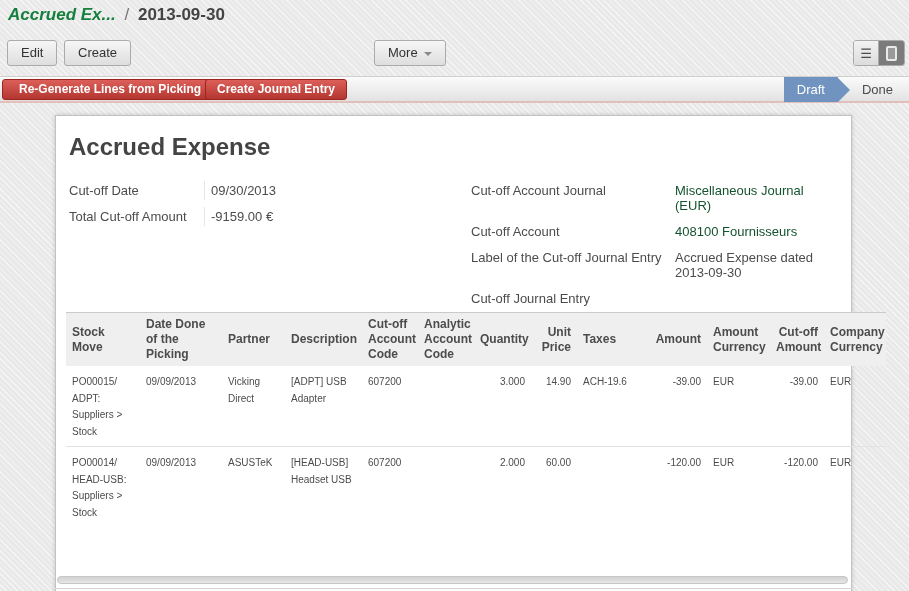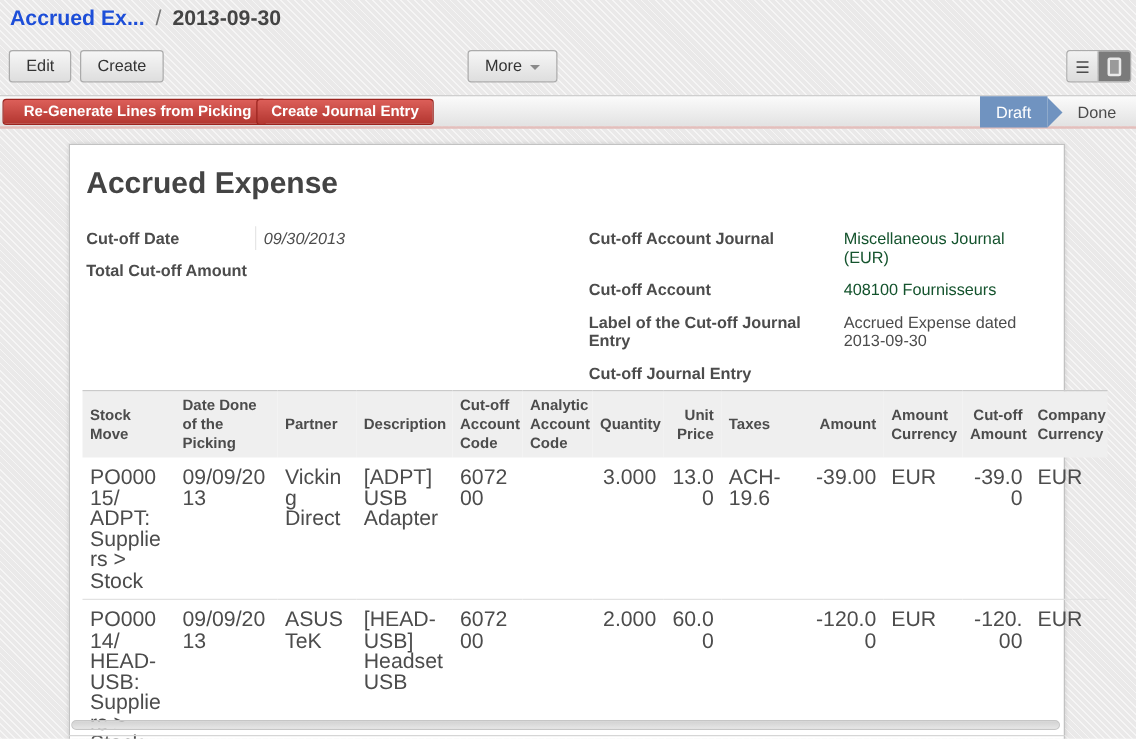--- a/index.html
+++ b/index.html
@@ -5,21 +5,21 @@
   * { box-sizing: border-box; }
   html,body { margin:0; padding:0; }
   body {
     width:909px; height:591px; overflow:hidden; position:relative;
     font-family:"Liberation Sans", sans-serif; color:#4c4c4c;
     background-color:#eae9e9;
     background-image: repeating-linear-gradient(45deg, rgba(255,255,255,0.55) 0, rgba(255,255,255,0.55) 1px, transparent 1px, transparent 4px);
   }
   
   .breadcrumb { position:absolute; left:8px; top:5px; font-size:17px; font-weight:bold; }
-  .breadcrumb .parent { color:#1d4ed8; cursor:pointer; }
+  .breadcrumb .parent { color:#15803d; cursor:pointer;font-style:italic; }
   .breadcrumb .sep { color:#777; font-weight:normal; margin:0 4px; }
   .breadcrumb .current { color:#444; }
   
   .toolbar { position:absolute; left:0; top:40px; width:100%; height:28px; }
   .btn {
     display:inline-block; font-size:13px; color:#333; line-height:16px;
     padding:4px 13px; border:1px solid #ababab; border-radius:3px;
     background:linear-gradient(#f6f6f6,#dedede); cursor:pointer;
   }
   .btn-edit { position:absolute; left:7px; }
@@ -51,34 +51,34 @@
   .state-next { color:#4c4c4c; font-size:13px; line-height:25px; padding:0 16px 0 12px; }
   
   .sheet {
     position:absolute; left:55px; top:115px; width:797px; height:480px;
     background:#fff; border:1px solid #c2c2c2; box-shadow:0 0 4px rgba(0,0,0,.18);
   }
   .sheet-title { position:absolute; left:13px; top:17px; font-size:24px; font-weight:bold; color:#444; }
   .fgroup { position:absolute; display:grid; row-gap:7px; font-size:13px; }
   .fgroup-left { left:13px; top:65px; grid-template-columns:135px 170px; }
   .fgroup-right { left:415px; top:65px; grid-template-columns:198px 172px; }
-  .flabel { font-weight:bold; color:#4c4c4c; padding:2px 6px 2px 0; }
+  .flabel { font-weight:normal; color:#4c4c4c; padding:2px 6px 2px 0; }
   .fvalue { padding:2px 0 2px 6px; color:#4c4c4c; }
-  .fgroup-left .fvalue { border-left:1px solid #e6e6e6;font-style:italic; }
+  .fgroup-left .fvalue { border-left:1px solid #e6e6e6; }
   .link { color:#14532d; cursor:pointer; }
   
   .table-wrap { position:absolute; left:66px; top:312px; width:820px; }
   table { border-collapse:collapse; table-layout:fixed; width:820px; }
   th {
     background:#efefef; border-top:1px solid #cacaca;
     font-size:12px; font-weight:bold; color:#4c4c4c; text-align:left;
     padding:4px 6px; height:50px; vertical-align:middle; line-height:15px;
   }
   td {
-    font-size:17px; color:#4c4c4c; padding:8px 6px 6px; vertical-align:top;
+    font-size:10px; color:#4c4c4c; padding:8px 6px 6px; vertical-align:top;
     line-height:16.5px; word-wrap:break-word;
   }
   tbody tr { border-bottom:1px solid #e2e2e2; cursor:pointer; }
   tbody tr:last-child { border-bottom:none; }
   .num { text-align:right; }
   
   .hscrollbar {
     position:absolute; left:57px; top:576px; width:791px; height:8px;
     background:linear-gradient(#d2d2d2,#e6e6e6); border:1px solid #c6c6c6; border-radius:4px; cursor:pointer;
   }
@@ -117,20 +117,21 @@
   </span>
 </div>
 
 <div class="sheet">
   <div class="sheet-title">Accrued Expense</div>
 
   <div class="fgroup fgroup-left">
     <span class="flabel">Cut-off Date</span>
     <span class="fvalue">09/30/2013</span>
     <span class="flabel">Total Cut-off Amount</span>
+    <span class="fvalue">-9159.00 €</span>
   </div>
 
   <div class="fgroup fgroup-right">
     <span class="flabel">Cut-off Account Journal</span>
     <span class="fvalue link">Miscellaneous Journal (EUR)</span>
     <span class="flabel">Cut-off Account</span>
     <span class="fvalue link">408100 Fournisseurs</span>
     <span class="flabel">Label of the Cut-off Journal Entry</span>
     <span class="fvalue">Accrued Expense dated 2013-09-30</span>
     <span class="flabel">Cut-off Journal Entry</span>
@@ -174,21 +175,21 @@
       </thead>
     <tbody>
         <tr>
           <td>PO00015/ ADPT: Suppliers &gt; Stock</td>
           <td>09/09/2013</td>
           <td>Vicking Direct</td>
           <td>[ADPT] USB Adapter</td>
           <td>607200</td>
           <td></td>
           <td class="num">3.000</td>
-          <td class="num">13.00</td>
+          <td class="num">14.90</td>
           <td>ACH-19.6</td>
           <td class="num">-39.00</td>
           <td>EUR</td>
           <td class="num">-39.00</td>
           <td>EUR</td>
         </tr>
         <tr>
           <td>PO00014/ HEAD-USB: Suppliers &gt; Stock</td>
           <td>09/09/2013</td>
           <td>ASUSTeK</td>

